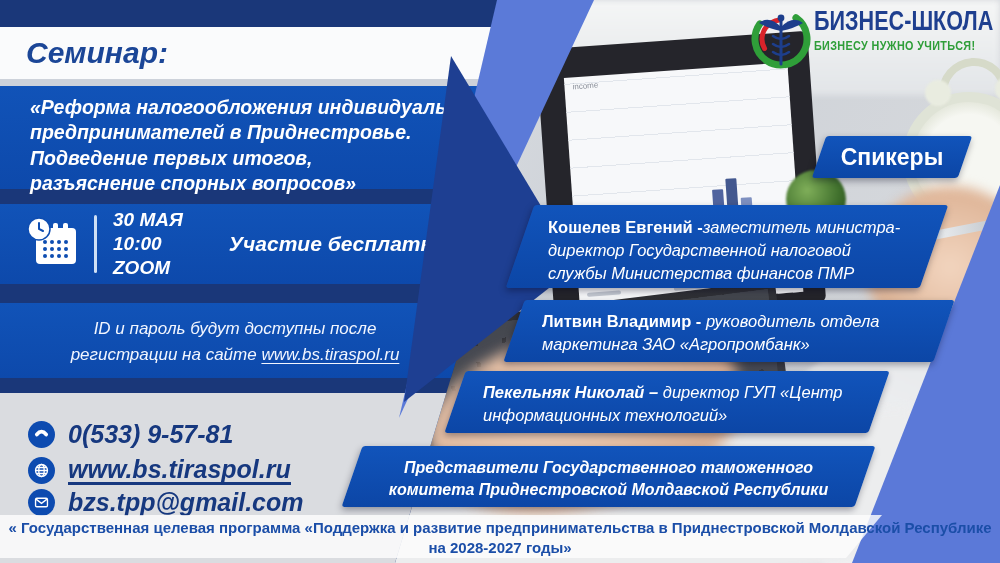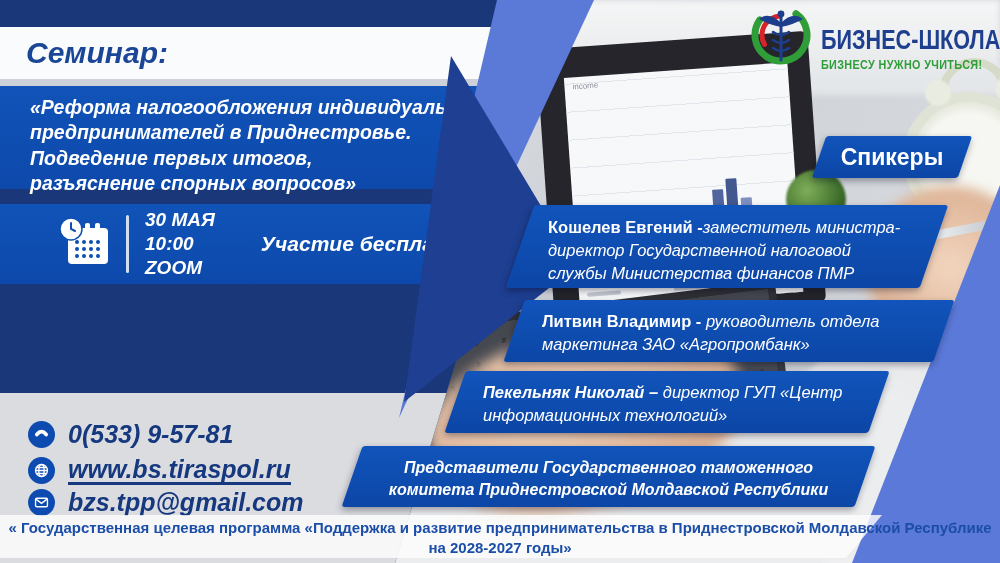--- a/index.html
+++ b/index.html
@@ -48,21 +48,21 @@
     background:radial-gradient(circle at 35% 35%,#7fae59,#3f6f2c 60%,#27481b);filter:blur(1px);}
 
   
   .left-panel{position:absolute;inset:0;z-index:2;background:#1a3779;
     clip-path:polygon(565px 0,395px 563px,0 563px,0 0);}
   .lp{position:absolute;left:0;width:620px;font-style:italic;}
   .row-top{top:0;height:27px;background:#1a3779;}
   .row-white{top:27px;height:52px;background:#fafbfc;}
   .seminar-label{margin-left:26px;line-height:52px;font-size:30px;font-weight:bold;color:#1b4697;}
   .row-gray{top:79px;height:7px;background:#cdd2da;}
-  .bluebox{background:linear-gradient(180deg,#1153b8,#0d49ab);color:#fff;padding-left:32px;}
+  .bluebox{background:linear-gradient(180deg,#1153b8,#0d49ab);color:#fff;}
   .box-title{top:86px;height:103px;padding:9px 0 0 30px;}
   .box-title-text{font-size:19.5px;font-weight:bold;line-height:1.3;white-space:pre-line;}
   .box-date{top:204px;height:80px;display:flex;align-items:center;}
   .cal-wrap{margin-left:26px;flex:none;}
   .divider{width:3px;height:58px;background:#cfe0f5;border-radius:2px;margin:0 16px 0 14px;flex:none;}
   .date-lines{font-size:19px;font-weight:bold;line-height:1.28;white-space:pre-line;}
   .free-label{margin-left:46px;font-size:21px;font-weight:bold;white-space:nowrap;}
   .box-id{top:303px;height:75px;text-align:center;padding-top:13px;width:470px;}
   .id-text{font-size:17px;line-height:1.55;color:#f2f6ff;white-space:pre-line;display:inline;}
   .id-link{font-size:17px;color:#f2f6ff;text-decoration:underline;text-underline-offset:3px;}
@@ -93,21 +93,21 @@
   .p4{left:352px;top:446px;width:513px;height:61px;}
   .p4 .plate-inner{padding:11px 16px 0;font-size:16px;line-height:1.35;text-align:center;
     font-weight:bold;font-style:italic;}
   .sp-name{font-weight:bold;}
   .sp-role{font-style:italic;}
   .italic{font-style:italic;}
   .spikery{left:819px;top:136px;width:146px;height:42px;}
   .spikery .plate-inner{line-height:42px;text-align:center;font-size:23px;font-weight:bold;}
 
   
-  .logo{left:748px;top:6px;width:252px;height:66px;z-index:4;display:flex;align-items:flex-end;gap:7px;}
+  .logo{left:748px;top:6px;width:252px;height:66px;z-index:4;display:flex;align-items:flex-start;}
   .logo-texts{display:flex;flex-direction:column;}
   .logo-name{color:#1e3f8f;font-weight:bold;font-size:27px;white-space:nowrap;
     transform:scaleX(.8);transform-origin:left center;}
   .logo-tag{color:#2f9e39;font-weight:bold;font-size:12px;white-space:nowrap;margin-top:2px;
     transform:scaleX(.9);transform-origin:left center;letter-spacing:.4px;}
 
   
   .banner-bg{left:0;top:515px;width:1000px;height:43px;z-index:5;background:rgba(252,252,253,.82);
     clip-path:polygon(0 0,882px 0,846px 43px,0 43px);}
   .banner-text{left:0;top:518px;width:1000px;z-index:6;text-align:center;color:#1b4ea8;
@@ -198,20 +198,24 @@
           <path d="M13 7v6l4 2" stroke="#0e4db1" stroke-width="2" fill="none" stroke-linecap="round"></path>
         </svg>
       </span>
       <div class="divider"></div>
       <div class="date-lines">30 МАЯ
 10:00
 ZOOM</div>
       <div class="free-label">Участие бесплатное</div>
     </div>
 
+    <div class="lp bluebox box-id">
+      <span class="id-text">ID и пароль будут доступны после
+регистрации на сайте </span><span class="id-link">www.bs.tiraspol.ru</span>
+    </div>
 
     <div class="lp row-graybottom">
       <div class="contact-row c1">
         <span class="cicon">
           <svg width="17" height="17" viewBox="0 0 20 20">
               <path d="M4.5 10 Q10 3.5 15.5 10" stroke="#fff" stroke-width="4.4" fill="none" stroke-linecap="round"></path>
             </svg>
         </span>
         <span class="ctext">0(533) 9-57-81</span>
       </div>

